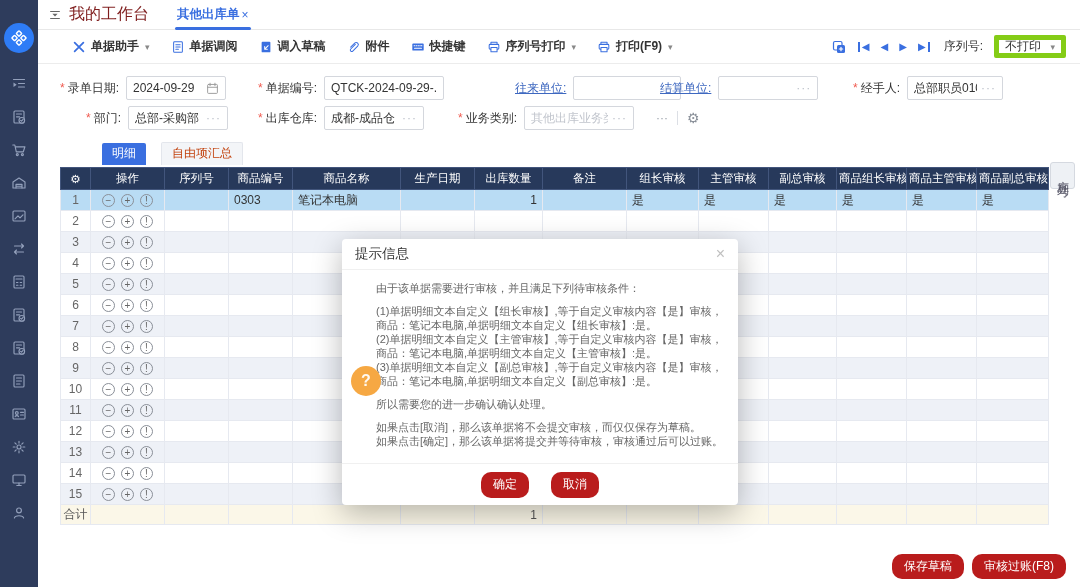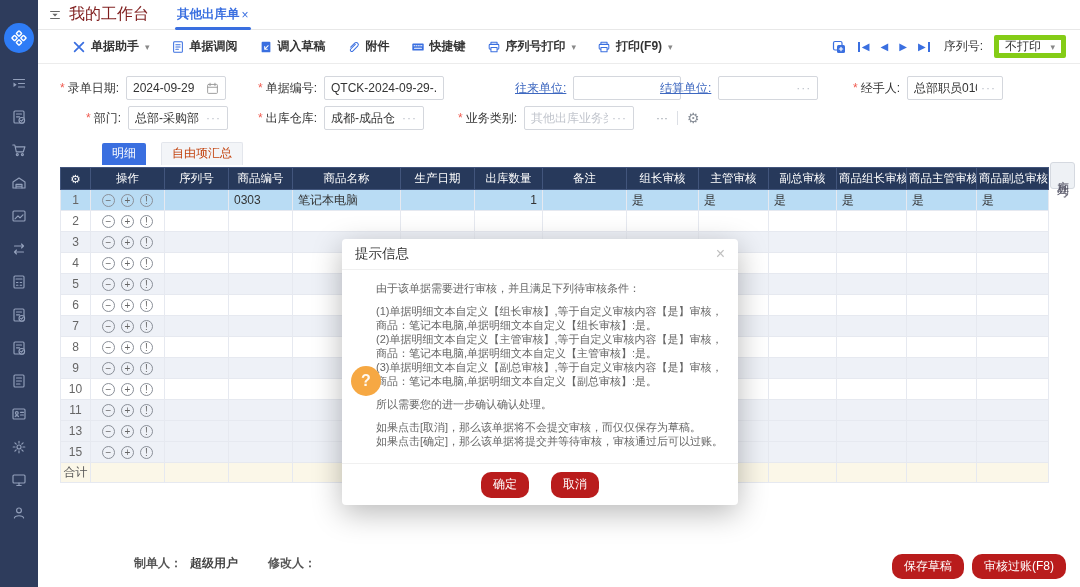--- a/index.html
+++ b/index.html
@@ -603,36 +603,68 @@
           <td></td>
           <td class="num"></td>
           <td></td>
           <td></td>
           <td></td>
           <td></td>
           <td></td>
           <td></td>
           <td></td>
         </tr>
+        <tr>
+          <td class="idx">12</td>
+          <td class="opc"><span class="op">−</span><span class="op">+</span><span class="op">!</span></td>
+          <td></td>
+          <td></td>
+          <td></td>
+          <td></td>
+          <td class="num"></td>
+          <td></td>
+          <td></td>
+          <td></td>
+          <td></td>
+          <td></td>
+          <td></td>
+          <td></td>
+        </tr>
         <tr class="stripe">
           <td class="idx">13</td>
           <td class="opc"><span class="op">−</span><span class="op">+</span><span class="op">!</span></td>
           <td></td>
           <td></td>
           <td></td>
           <td></td>
           <td class="num"></td>
           <td></td>
           <td></td>
           <td></td>
           <td></td>
           <td></td>
           <td></td>
           <td></td>
         </tr>
+        <tr>
+          <td class="idx">14</td>
+          <td class="opc"><span class="op">−</span><span class="op">+</span><span class="op">!</span></td>
+          <td></td>
+          <td></td>
+          <td></td>
+          <td></td>
+          <td class="num"></td>
+          <td></td>
+          <td></td>
+          <td></td>
+          <td></td>
+          <td></td>
+          <td></td>
+          <td></td>
+        </tr>
         <tr class="stripe">
           <td class="idx">15</td>
           <td class="opc"><span class="op">−</span><span class="op">+</span><span class="op">!</span></td>
           <td></td>
           <td></td>
           <td></td>
           <td></td>
           <td class="num"></td>
           <td></td>
           <td></td>
@@ -656,26 +688,20 @@
           <td></td>
           <td></td>
           <td></td>
           <td></td>
         </tr>
       </tbody>
   </table>
 
   <div class="side-tab">序列号</div>
 
-  <div class="creator">
-    <span>制单人：</span>
-    <span class="val">超级用户</span>
-    <span>修改人：</span>
-    <span class="val"></span>
-  </div>
 
   <div class="actions">
     <button class="btn">保存草稿</button>
     <button class="btn">审核过账(F8)</button>
   </div>
 </div>
 
 <div class="modal">
   <div class="m-head">
     <span>提示信息</span>

